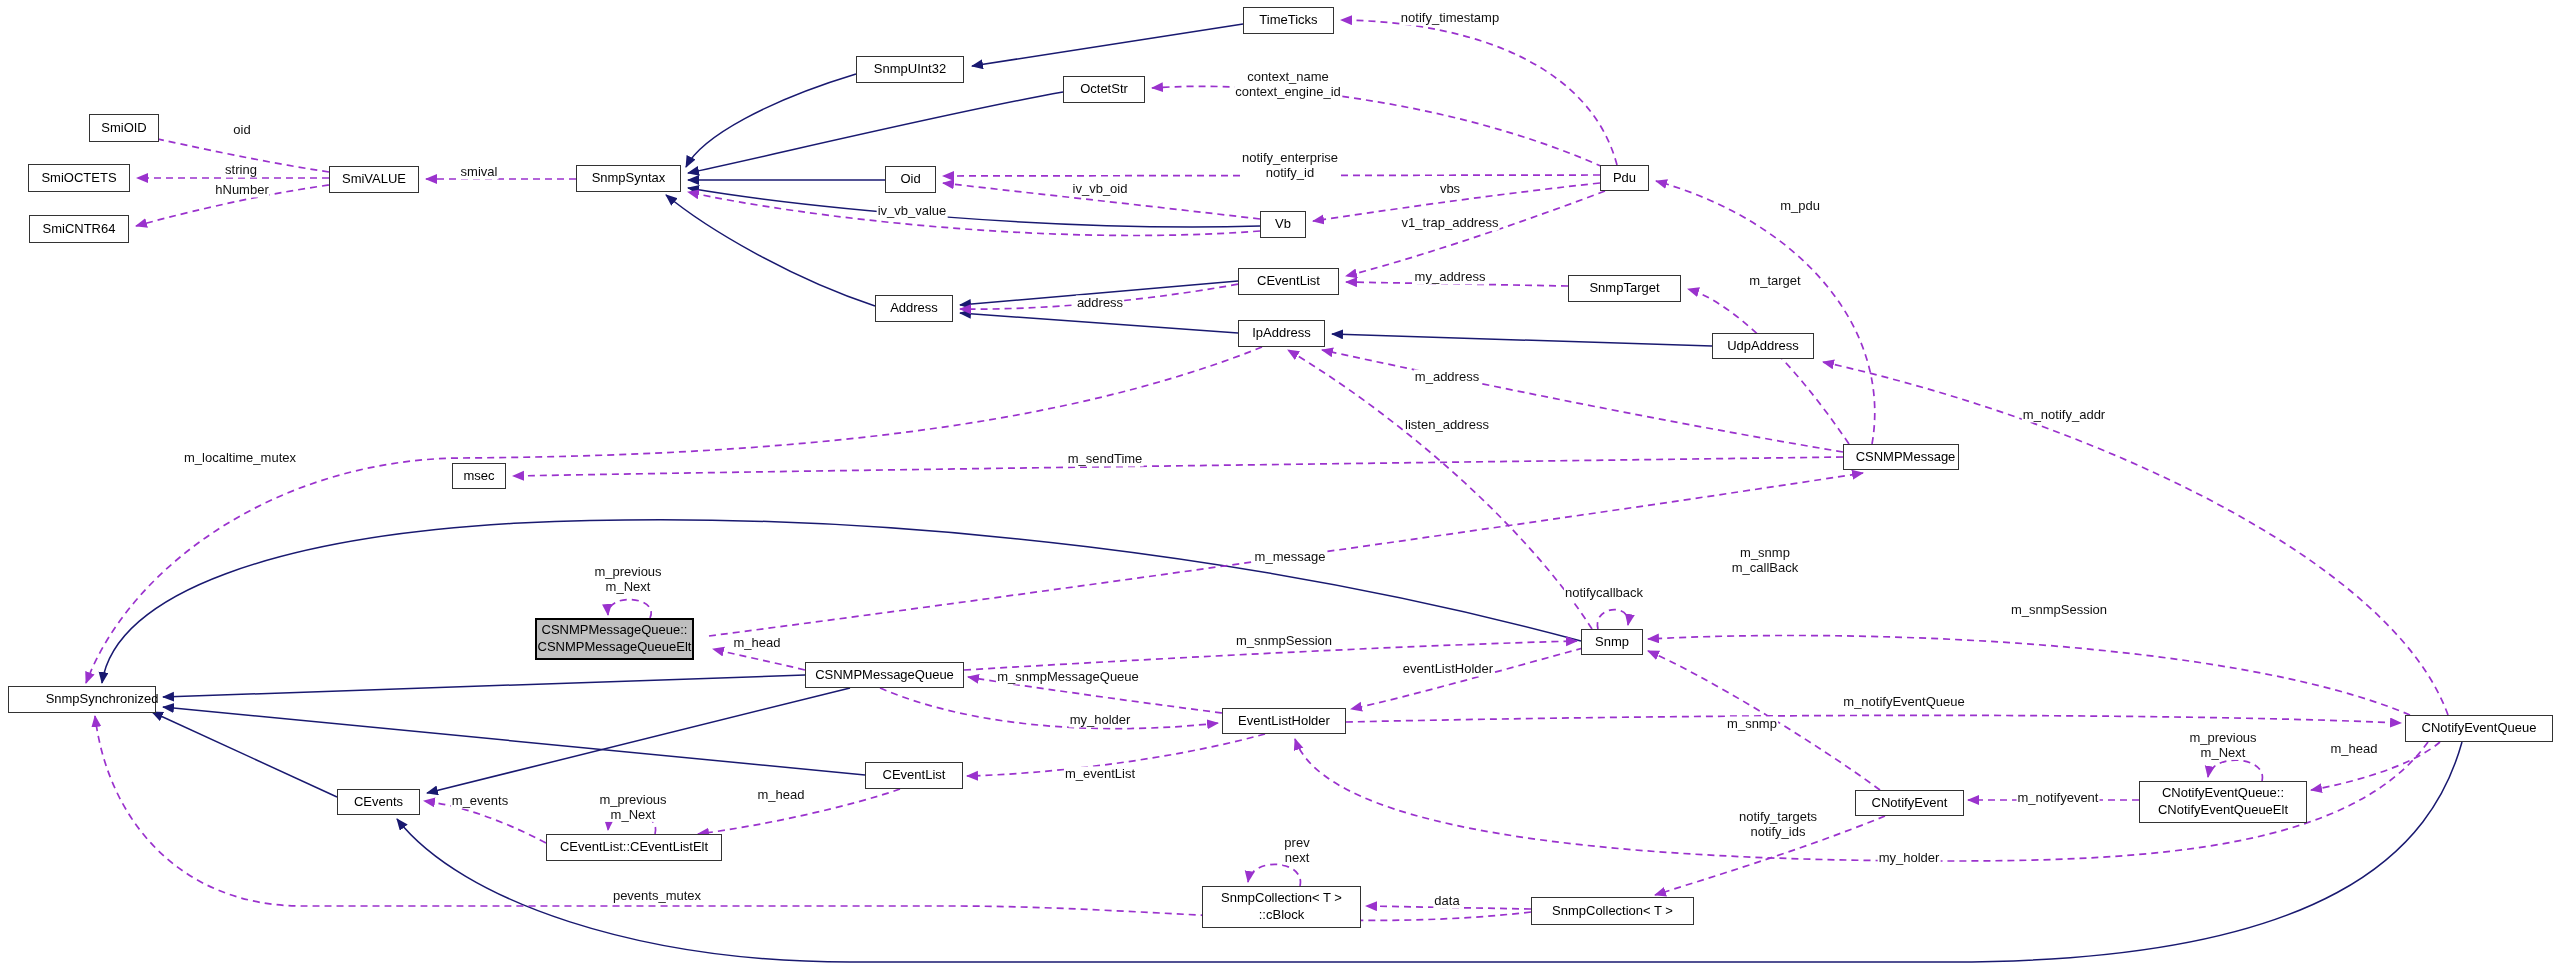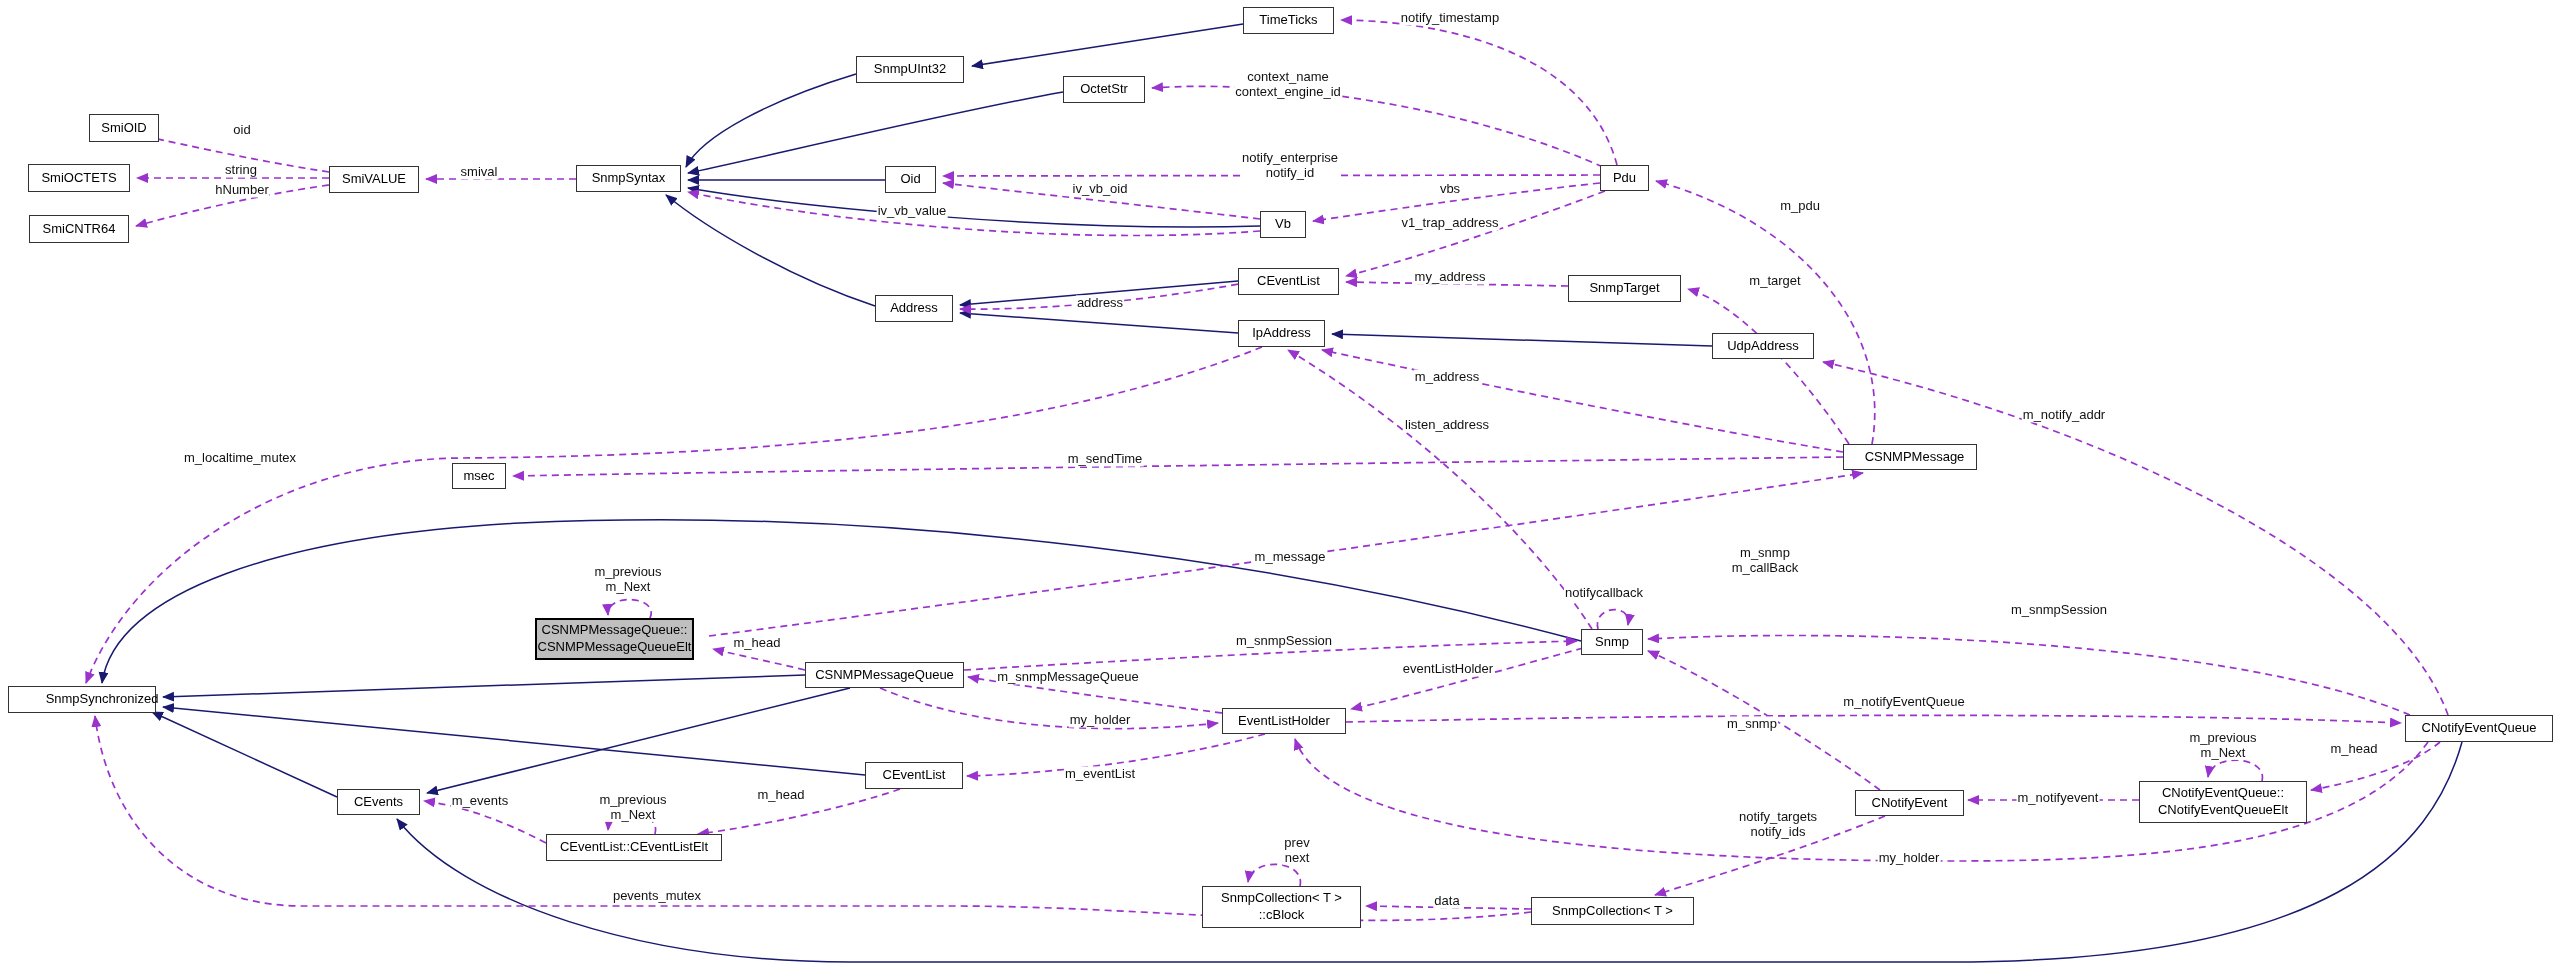--- a/index.html
+++ b/index.html
@@ -129,21 +129,21 @@
       </div>
       <div class="node" style="left: 875px; top: 295px; width: 78px; height: 27px;">
         <span>Address</span>
       </div>
       <div class="node" style="left: 1238px; top: 320px; width: 87px; height: 27px;">
         <span>IpAddress</span>
       </div>
       <div class="node" style="left: 1712px; top: 333px; width: 102px; height: 26px;">
         <span>UdpAddress</span>
       </div>
-      <div class="node" style="left: 1843px; top: 444px; width: 134px; height: 26px; padding-left: 9px;">
+      <div class="node" style="left: 1843px; top: 444px; width: 116px; height: 26px; padding-left: 9px;">
         <span>CSNMPMessage</span>
       </div>
       <div class="node" style="left: 452px; top: 463px; width: 54px; height: 26px;">
         <span>msec</span>
       </div>
       <div class="node subject" style="left: 535px; top: 618px; width: 159px; height: 42px;">
         <span>CSNMPMessageQueue::</span>
         <span>CSNMPMessageQueueElt</span>
       </div>
       <div class="node" style="left: 805px; top: 662px; width: 159px; height: 26px;">

